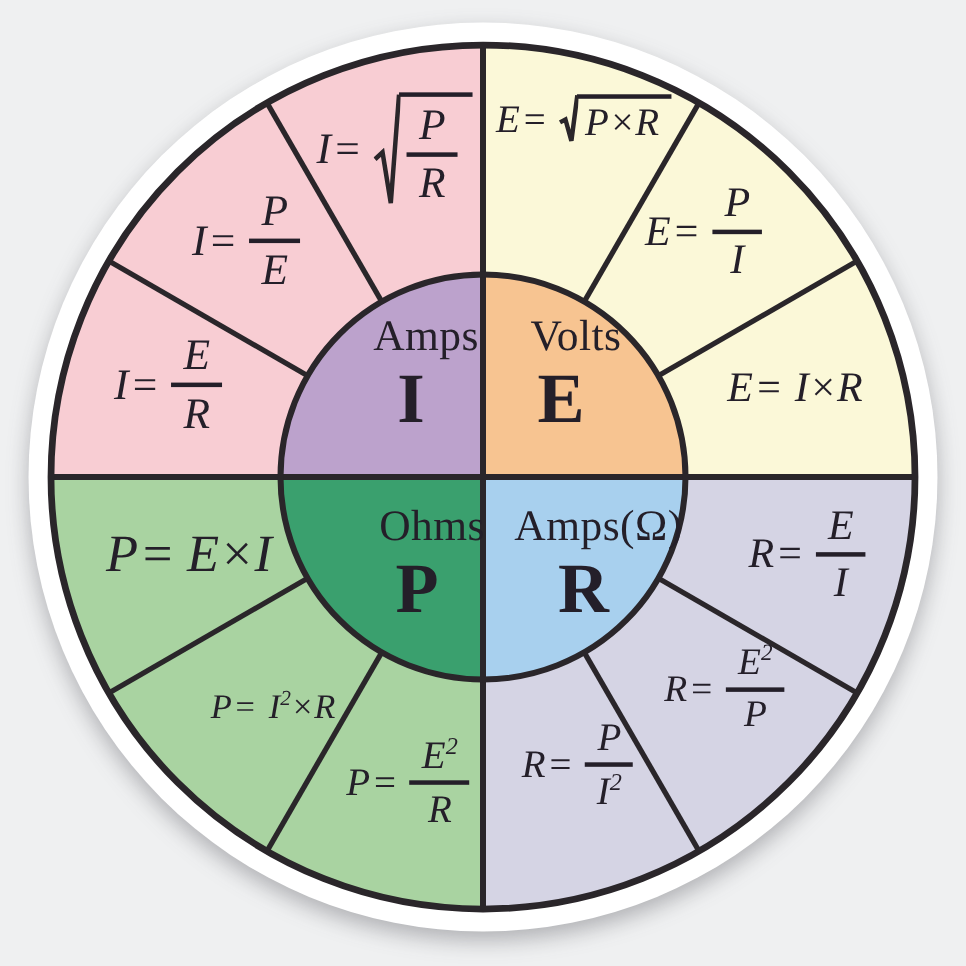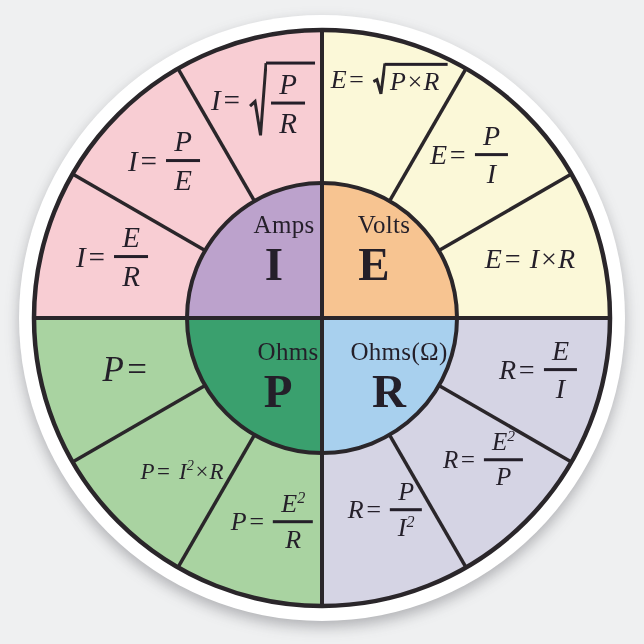--- a/index.html
+++ b/index.html
@@ -30,21 +30,21 @@
   .sqrt.sm .radsign { width:13px; }
   .radicand { border-top:3px solid currentColor; padding:4px 10px 0 5px; display:inline-flex; }
   .radicand.inline { padding:2px 8px 0 5px; }
 
   
   .hub {
     position:absolute; transform:translate(-50%,-50%);
     display:flex; flex-direction:column; align-items:center;
     line-height:1; text-align:center;
   }
-  .hub .cap { font-size:25px; letter-spacing:0.3px;margin-left:20px; }
+  .hub .cap { font-size:29px; letter-spacing:0.3px;margin-left:20px; }
   .hub .sym { font-size:47px; font-weight:bold; margin-top:4px; }
 </style>
 </head>
 <body>
 
 <div class="stage">
 
   <svg class="wheel" width="644" height="644" viewBox="0 0 644 644">
     <rect x="0" y="0" width="644" height="644" fill="#eff0f1"></rect>
 
@@ -127,20 +127,21 @@
     </span>
   </div>
 
   <div class="formula" style="left:530px; top:259px; font-size:28px;">
     <span class="lhs">E=</span>
     <span class="rhs">I×R</span>
   </div>
 
   <div class="formula" style="left:126px; top:370px; font-size:35px;">
     <span class="lhs">P=</span>
+    <span class="rhs">E×I</span>
   </div>
 
   <div class="formula" style="left:182px; top:472px; font-size:23px;">
     <span class="lhs">P=</span>
     <span class="rhs"><span>I</span><sup>2</sup><span>×R</span></span>
   </div>
 
   <div class="formula" style="left:272px; top:522px; font-size:26px;">
     <span class="lhs">P=</span>
     <span class="frac">
@@ -179,17 +180,17 @@
   </div>
   <div class="hub" style="left:374px; top:250px;justify-content:space-between;">
     <span class="cap">Volts</span>
     <span class="sym">E</span>
   </div>
   <div class="hub" style="left:278px; top:377px;">
     <span class="cap">Ohms</span>
     <span class="sym">P</span>
   </div>
   <div class="hub" style="left:389px; top:377px;">
-    <span class="cap">Ohms(Ω)</span>
+    <span class="cap">Amps(Ω)</span>
     <span class="sym">R</span>
   </div>
 
 </div>
 
 </body></html>

